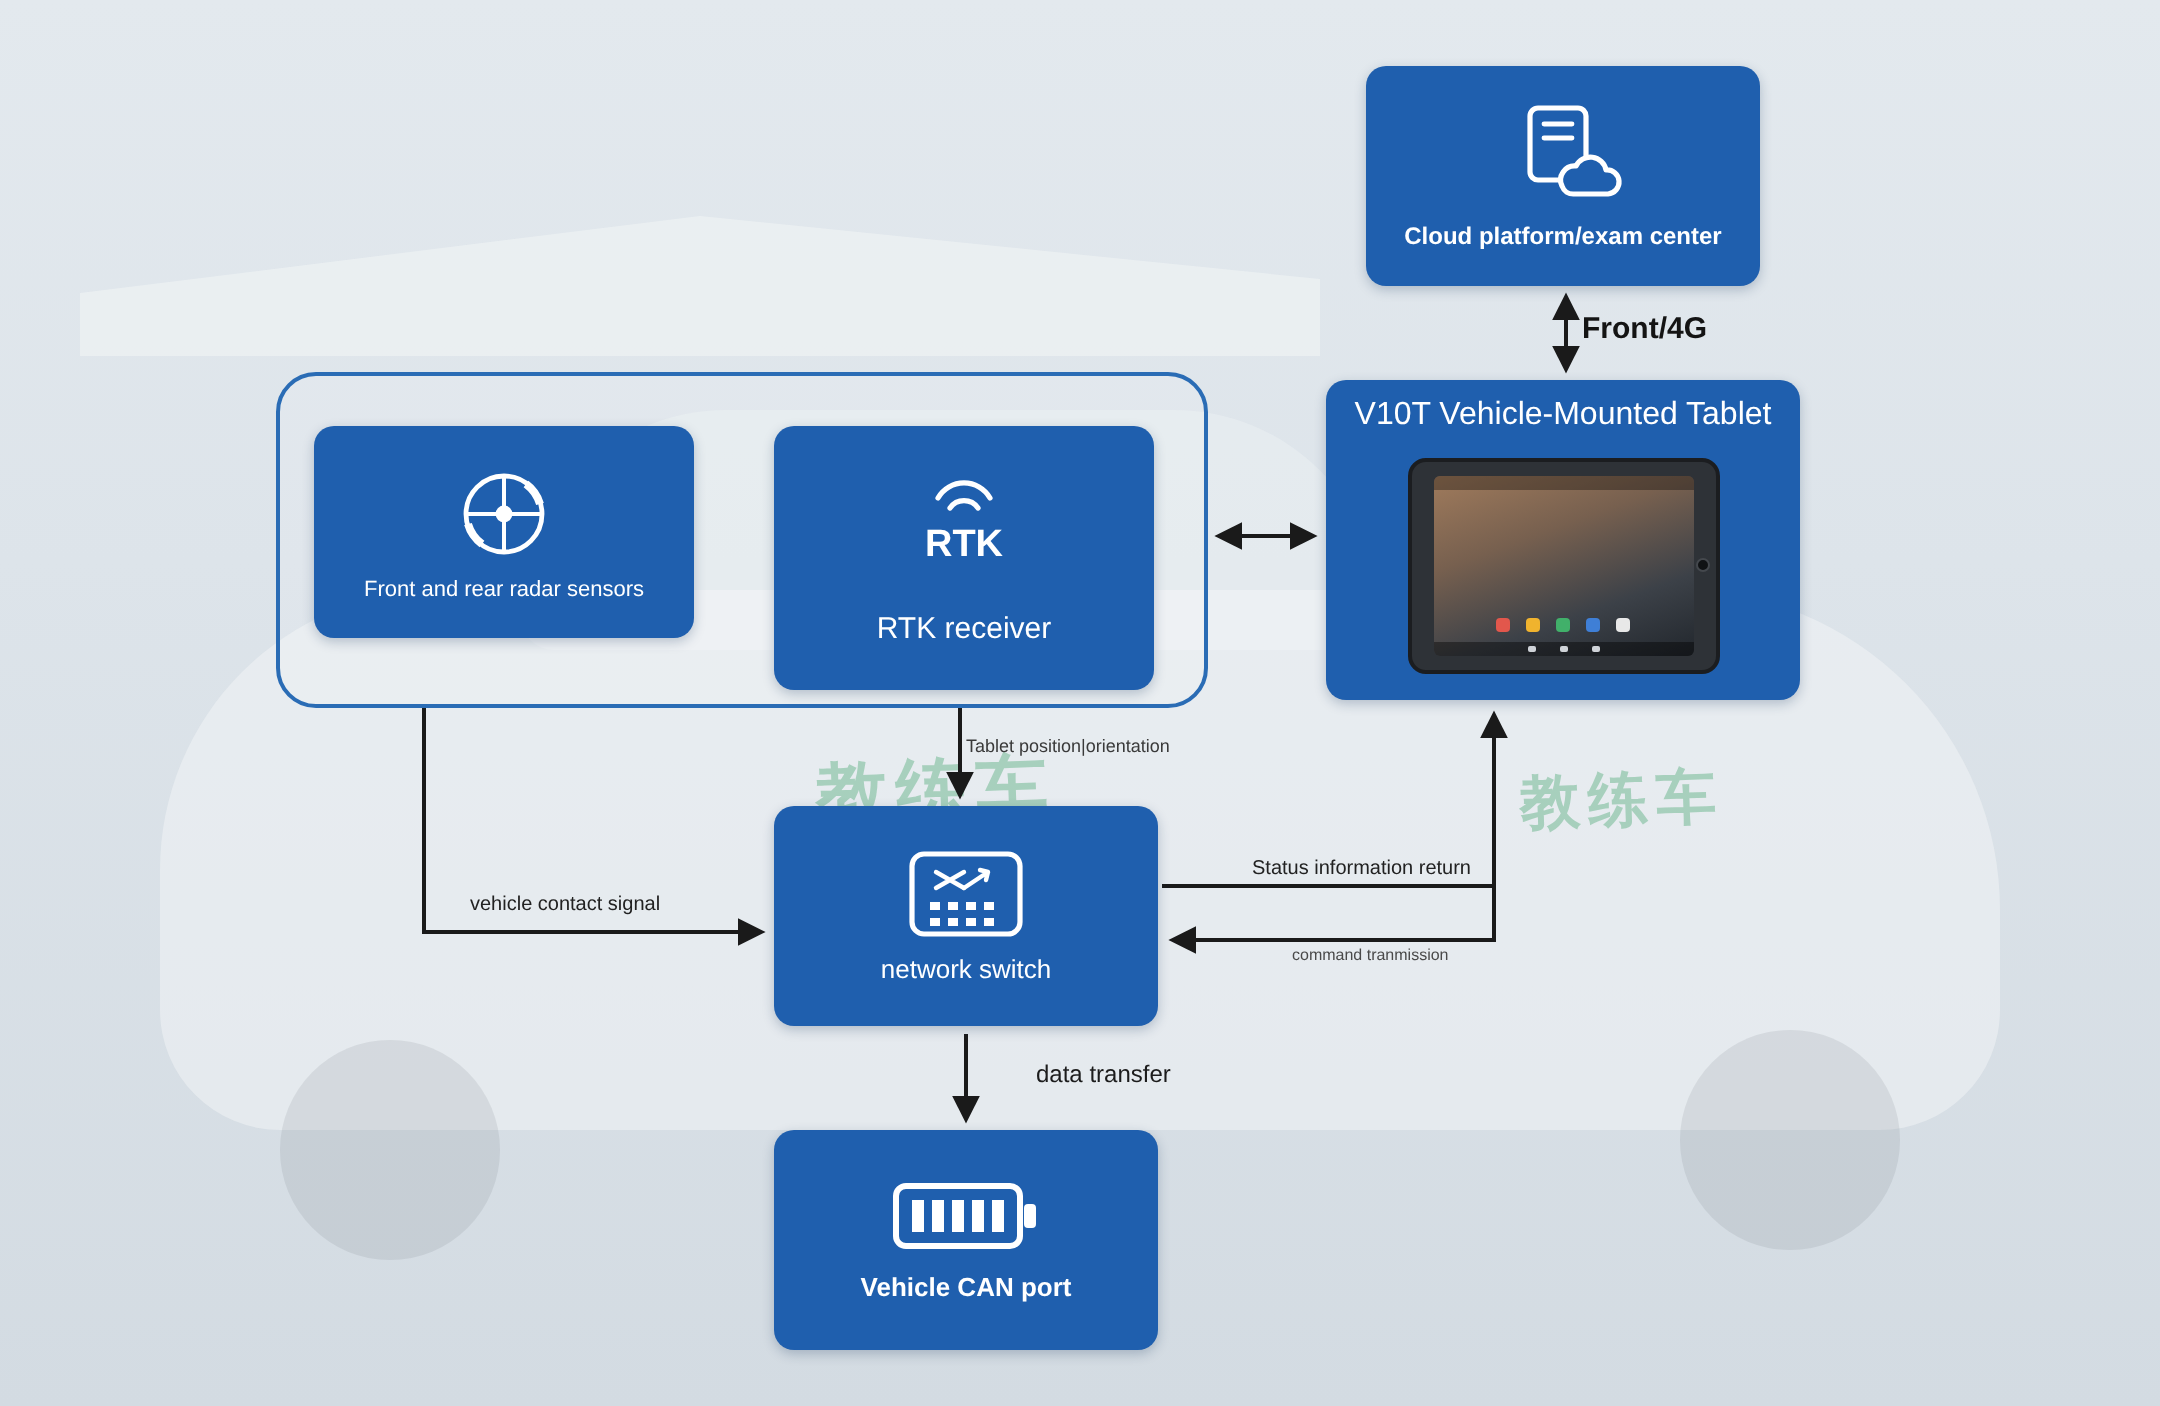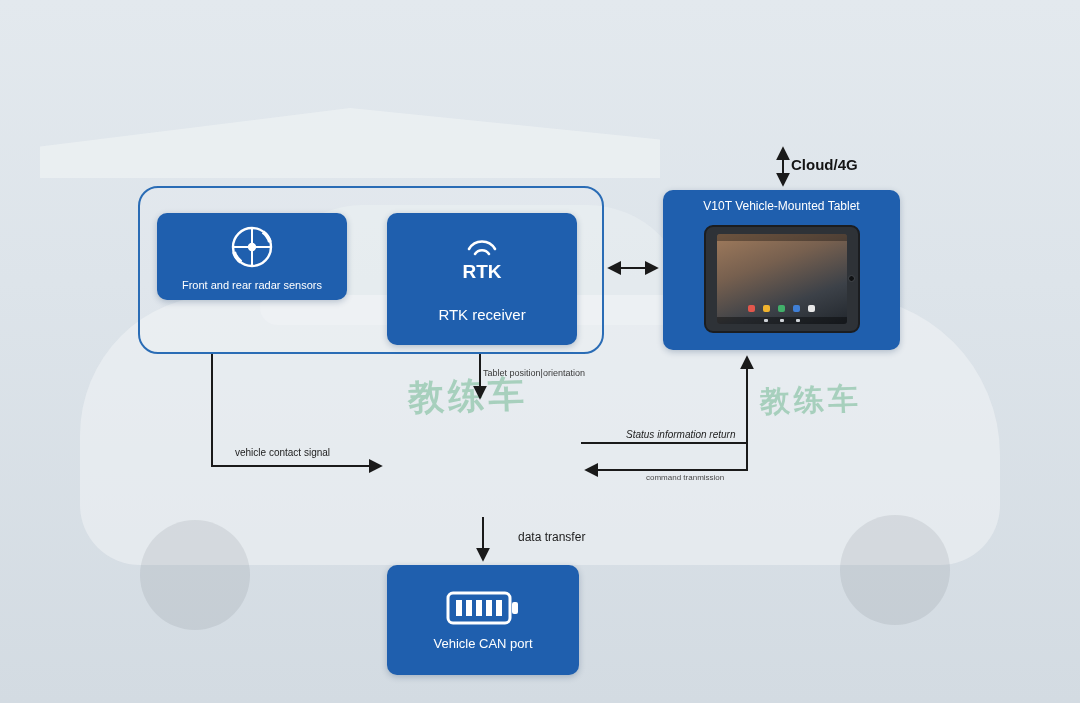--- a/index.html
+++ b/index.html
@@ -36,36 +36,36 @@
   
   .node{position:absolute;background:#1f5fae;border-radius:10px;z-index:2;
     display:flex;flex-direction:column;align-items:center;justify-content:center;
     color:#fff;box-shadow:0 2px 6px rgba(20,50,90,.25);}
   .node .lbl{color:#fff;text-align:center;}
 
   .cloud-box{left:683px;top:33px;width:197px;height:110px;}
   .cloud-box .lbl{font-size:12px;font-weight:600;margin-top:8px;}
 
   .tablet-box{left:663px;top:190px;width:237px;height:160px;justify-content:flex-start;}
-  .tablet-box .lbl{font-size:12px;font-weight:500;margin-top:9px;}
+  .tablet-box .lbl{font-size:16px;font-weight:500;margin-top:9px;}
 
   .group{position:absolute;left:138px;top:186px;width:462px;height:164px;
     border:2px solid #2a6cb5;border-radius:20px;z-index:2;
     background:rgba(255,255,255,.10);}
   .group .node{z-index:3;}
-  .radar-box{left:17px;top:25px;width:190px;height:87px;justify-content:center;}
+  .radar-box{left:17px;top:25px;width:190px;height:106px;justify-content:center;}
   .radar-box .lbl{font-size:11px;font-weight:500;margin-top:7px;}
   .rtk-box{left:247px;top:25px;width:190px;height:132px;}
   .rtk-box .lbl{font-size:15px;margin-top:20px;}
 
   .switch-box{left:387px;top:403px;width:192px;height:110px;}
   .switch-box .lbl{font-size:13px;margin-top:7px;}
 
   .can-box{left:387px;top:565px;width:192px;height:110px;}
-  .can-box .lbl{font-size:13px;font-weight:400;margin-top:9px;}
+  .can-box .lbl{font-size:13px;font-weight:700;margin-top:9px;}
 
   
   .device{position:relative;margin-top:12px;width:152px;height:104px;
     background:#2e3237;border:2px solid #1b1d20;border-radius:9px;}
   .device .screen{position:absolute;left:11px;top:7px;right:11px;bottom:7px;
     border-radius:3px;overflow:hidden;
     background:linear-gradient(160deg,#a07b5c 0%,#77604f 35%,#3c4148 70%,#22272d 100%);}
   .device .statusbar{position:absolute;left:0;top:0;right:0;height:7px;
     background:rgba(0,0,0,.32);}
   .device .dock{position:absolute;left:0;right:0;bottom:12px;display:flex;
@@ -76,21 +76,21 @@
     align-items:center;}
   .device .navbar b{width:4px;height:3px;background:#cfd3d8;border-radius:1px;display:block;}
   .device .cam{position:absolute;right:3px;top:48px;width:5px;height:5px;
     border-radius:50%;background:#101214;border:1px solid #44484d;}
 
   
   .edge-lbl{position:absolute;z-index:4;color:#1c1c1c;white-space:nowrap;}
   .lbl-wifi{left:791px;top:156px;font-size:15px;font-weight:600;color:#141414;}
   .lbl-pos{left:483px;top:368px;font-size:9px;color:#3a3a3a;}
   .lbl-contact{left:235px;top:447px;font-size:10px;color:#222;}
-  .lbl-status{left:626px;top:429px;font-size:10px;color:#222;font-style:italic;}
+  .lbl-status{left:626px;top:429px;font-size:10px;color:#222;}
   .lbl-command{left:646px;top:473px;font-size:8px;color:#4a4a4a;}
   .lbl-data{left:482px;top:530px;font-size:12px;color:#1c1c1c;padding-left:36px;}
 
   .icon{display:block;}
 </style>
 </head>
 <body>
 
 <div class="stage">
 
@@ -112,20 +112,29 @@
     </defs>
     <line x1="783" y1="149" x2="783" y2="184" marker-start="url(#ah)" marker-end="url(#ah)"></line>
     <line x1="610" y1="268" x2="656" y2="268" marker-start="url(#ah)" marker-end="url(#ah)"></line>
     <line x1="480" y1="353" x2="480" y2="397" marker-end="url(#ah)"></line>
     <polyline points="212,352 212,466 380,466" marker-end="url(#ah)"></polyline>
     <polyline points="581,443 747,443 747,358" marker-end="url(#ah)"></polyline>
     <polyline points="747,443 747,470 587,470" marker-end="url(#ah)"></polyline>
     <line x1="483" y1="517" x2="483" y2="559" marker-end="url(#ah)"></line>
   </svg>
 
+  <div class="node cloud-box">
+    <svg class="icon" width="62" height="52" viewBox="0 0 62 52">
+      <rect x="14" y="3" width="28" height="36" rx="4" fill="none" stroke="#fff" stroke-width="2.6"></rect>
+      <line x1="21" y1="11" x2="35" y2="11" stroke="#fff" stroke-width="2.4" stroke-linecap="round"></line>
+      <line x1="21" y1="18" x2="35" y2="18" stroke="#fff" stroke-width="2.4" stroke-linecap="round"></line>
+      <path d="M30 42 a7 7 0 0 1 7-10 a8 8 0 0 1 15 2 a6 6 0 0 1 1 12 l-17 0 a6 6 0 0 1 -6-4 z" fill="#1f5fae" stroke="#fff" stroke-width="2.6" stroke-linejoin="round"></path>
+    </svg>
+    <div class="lbl">Cloud platform/exam center</div>
+  </div>
 
   <div class="node tablet-box">
     <div class="lbl">V10T Vehicle-Mounted Tablet</div>
     <div class="device">
       <div class="screen">
         <div class="statusbar"></div>
         <div class="dock">
           <i style="background:#e2574c"></i>
             <i style="background:#f0b32e"></i>
           <i style="background:#41b06a"></i>
@@ -160,36 +169,54 @@
       <svg class="icon" width="60" height="50" viewBox="0 0 60 50">
         <path d="M17 13 a15 15 0 0 1 26 0" fill="none" stroke="#fff" stroke-width="2.6" stroke-linecap="round"></path>
         <path d="M23 18 a8.5 8.5 0 0 1 14 0" fill="none" stroke="#fff" stroke-width="2.6" stroke-linecap="round"></path>
         <text x="30" y="42" text-anchor="middle" font-size="19" font-weight="bold" fill="#fff" font-family="Liberation Sans, sans-serif">RTK</text>
       </svg>
       <div class="lbl">RTK receiver</div>
     </div>
 
   </div>
 
+  <div class="node switch-box">
+    <svg class="icon" width="62" height="46" viewBox="0 0 62 46">
+      <rect x="4" y="3" width="54" height="40" rx="6" fill="none" stroke="#fff" stroke-width="2.6"></rect>
+      <path d="M16 12 L30 20 M30 12 L16 20" stroke="#fff" stroke-width="2.2" stroke-linecap="round" fill="none"></path>
+      <path d="M30 20 l12 -8 M42 12 l-4 -1 M42 12 l-1 4" stroke="#fff" stroke-width="2.2" stroke-linecap="round" fill="none"></path>
+      <g fill="#fff">
+        <rect x="13" y="27" width="5" height="4"></rect>
+        <rect x="22" y="27" width="5" height="4"></rect>
+        <rect x="31" y="27" width="5" height="4"></rect>
+        <rect x="40" y="27" width="5" height="4"></rect>
+        <rect x="13" y="35" width="5" height="4"></rect>
+        <rect x="22" y="35" width="5" height="4"></rect>
+        <rect x="31" y="35" width="5" height="4"></rect>
+        <rect x="40" y="35" width="5" height="4"></rect>
+      </g>
+    </svg>
+    <div class="lbl">network switch</div>
+  </div>
 
   <div class="node can-box">
     <svg class="icon" width="78" height="38" viewBox="0 0 78 38">
       <rect x="4" y="4" width="62" height="30" rx="5" fill="none" stroke="#fff" stroke-width="3"></rect>
       <rect x="68" y="13" width="6" height="12" rx="2" fill="#fff"></rect>
       <g fill="#fff">
         <rect x="12" y="11" width="6" height="16"></rect>
         <rect x="22" y="11" width="6" height="16"></rect>
         <rect x="32" y="11" width="6" height="16"></rect>
         <rect x="42" y="11" width="6" height="16"></rect>
         <rect x="52" y="11" width="6" height="16"></rect>
       </g>
     </svg>
     <div class="lbl">Vehicle CAN port</div>
   </div>
 
-  <div class="edge-lbl lbl-wifi">Cloud/4G</div>
+  <div class="edge-lbl lbl-wifi">Front/4G</div>
   <div class="edge-lbl lbl-pos">Tablet position|orientation</div>
   <div class="edge-lbl lbl-contact">vehicle contact signal</div>
   <div class="edge-lbl lbl-status">Status information return</div>
   <div class="edge-lbl lbl-command">command tranmission</div>
   <div class="edge-lbl lbl-data">data transfer</div>
 
 </div>
 
 </body></html>

